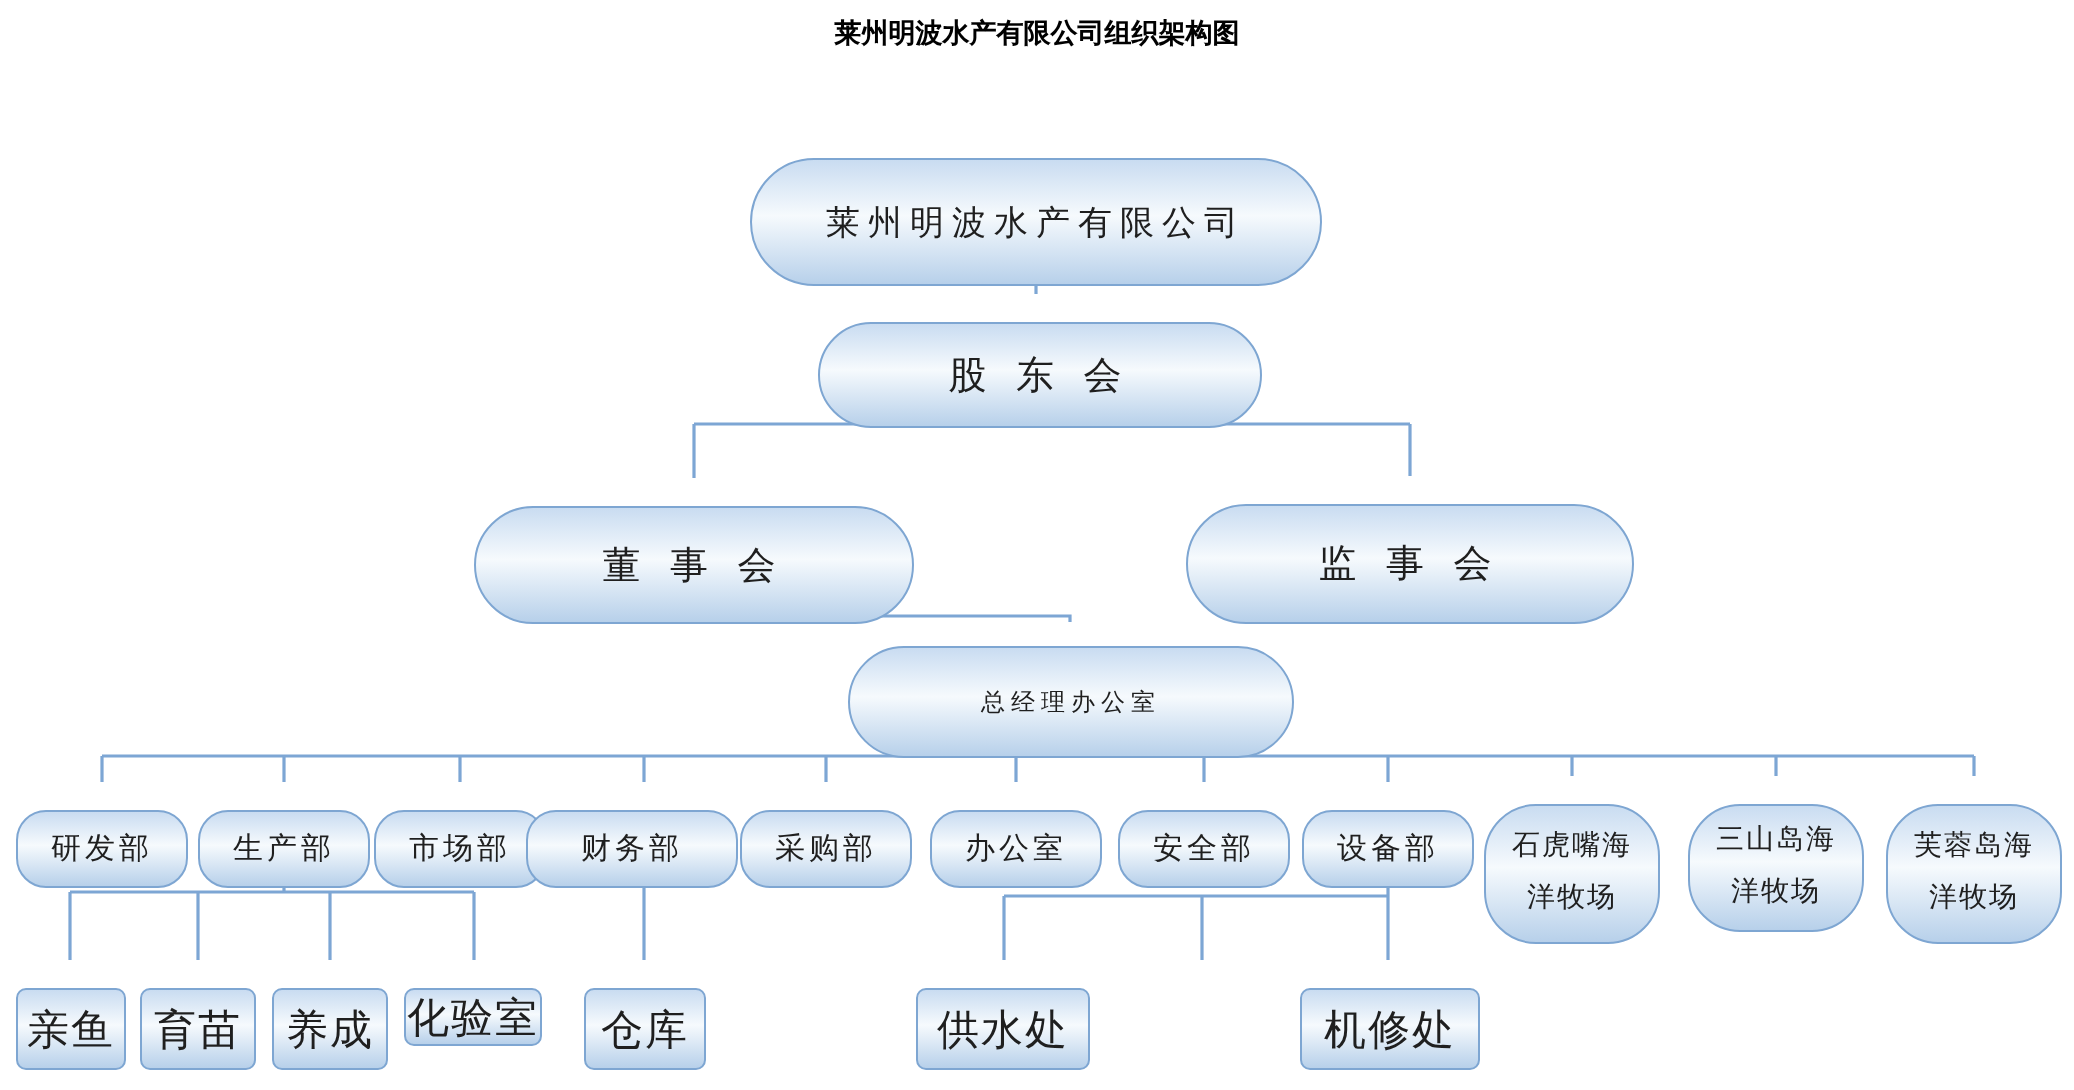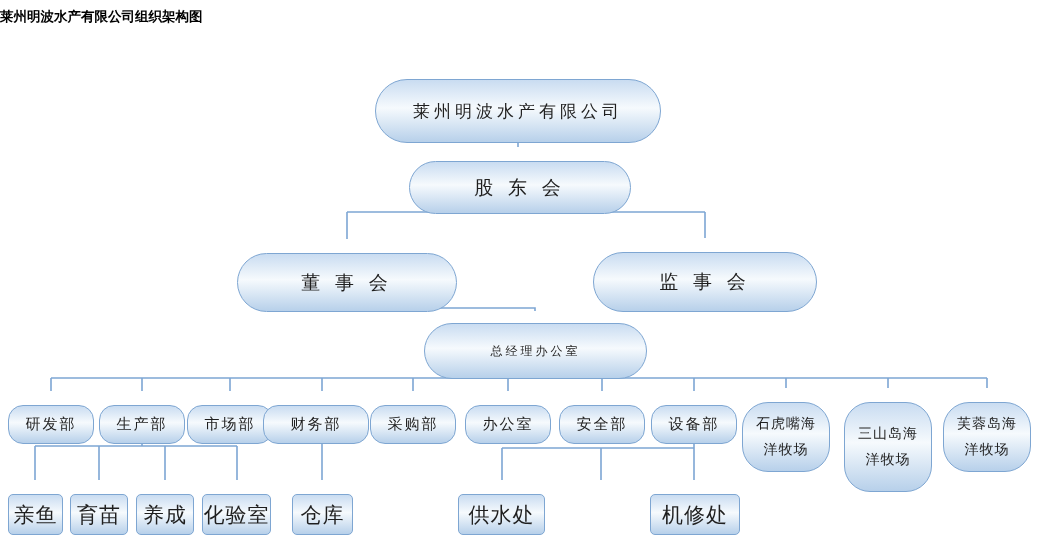--- a/index.html
+++ b/index.html
@@ -8,21 +8,21 @@
     --node-fill-mid:#f6fafd;
     --node-fill-bottom:#b7d0ea;
     --connector:#7da6d4;
     --text:#1f1f1f;
   }
   *{margin:0;padding:0;box-sizing:border-box;}
   html,body{background:#ffffff;}
   body{font-family:"Liberation Serif","DejaVu Serif",serif;color:var(--text);}
   .canvas{position:relative;width:1037px;height:545px;background:#ffffff;overflow:hidden;}
   .chart-title{
-    position:absolute;left:0;top:8px;width:1037px;text-align:left;
+    position:absolute;left:0;top:8px;width:1037px;text-align:center;
     font-family:"Liberation Sans","DejaVu Sans",sans-serif;
     font-weight:bold;font-size:13.5px;color:#000;
   }
   .conn-svg{position:absolute;left:0;top:0;width:1037px;height:545px;}
   .conn-svg path{stroke:var(--connector);stroke-width:1.6;fill:none;}
   .node{
     position:absolute;
     display:flex;align-items:center;justify-content:center;text-align:center;
     border:1.5px solid var(--node-border);
     background:linear-gradient(to bottom,var(--node-fill-top) 0%,var(--node-fill-mid) 45%,var(--node-fill-bottom) 100%);
@@ -65,24 +65,24 @@
 
   <div class="node dept" style="left:8px;top:391px;width:86px;height:39px;">研发部</div>
   <div class="node dept" style="left:99px;top:391px;width:86px;height:39px;">生产部</div>
   <div class="node dept" style="left:187px;top:391px;width:86px;height:39px;">市场部</div>
   <div class="node dept" style="left:263px;top:391px;width:106px;height:39px;">财务部</div>
   <div class="node dept" style="left:370px;top:391px;width:86px;height:39px;">采购部</div>
   <div class="node dept" style="left:465px;top:391px;width:86px;height:39px;">办公室</div>
   <div class="node dept" style="left:559px;top:391px;width:86px;height:39px;">安全部</div>
   <div class="node dept" style="left:651px;top:391px;width:86px;height:39px;">设备部</div>
   <div class="node ranch" style="left:742px;top:388px;width:88px;height:70px;">石虎嘴海洋牧场</div>
-  <div class="node ranch" style="left:844px;top:388px;width:88px;height:90px;">三山岛海洋牧场</div>
+  <div class="node ranch" style="left:844px;top:388px;width:88px;height:64px;">三山岛海洋牧场</div>
   <div class="node ranch" style="left:943px;top:388px;width:88px;height:70px;">芙蓉岛海洋牧场</div>
 
   <div class="node sub" style="left:8px;top:480px;width:55px;height:41px;">亲鱼</div>
   <div class="node sub" style="left:70px;top:480px;width:58px;height:41px;">育苗</div>
   <div class="node sub" style="left:136px;top:480px;width:58px;height:41px;">养成</div>
-  <div class="node sub" style="left:202px;top:480px;width:69px;height:41px;">化验室</div>
+  <div class="node sub" style="left:202px;top:480px;width:69px;height:29px;">化验室</div>
   <div class="node sub" style="left:292px;top:480px;width:61px;height:41px;">仓库</div>
   <div class="node sub" style="left:458px;top:480px;width:87px;height:41px;">供水处</div>
   <div class="node sub" style="left:650px;top:480px;width:90px;height:41px;">机修处</div>
 
 </div>
 
 </body></html>

